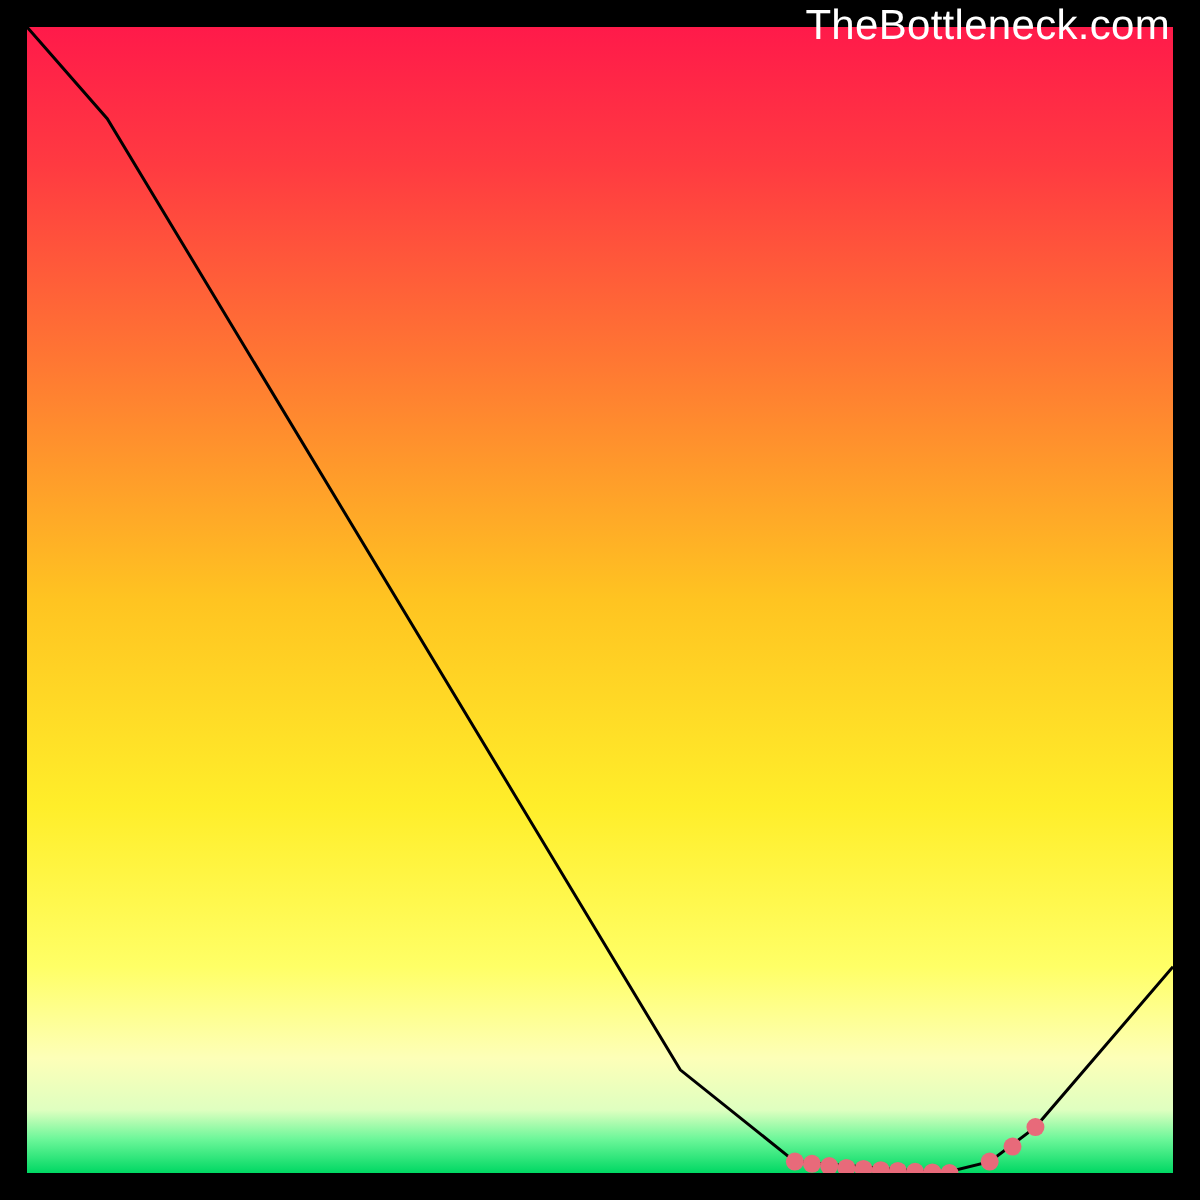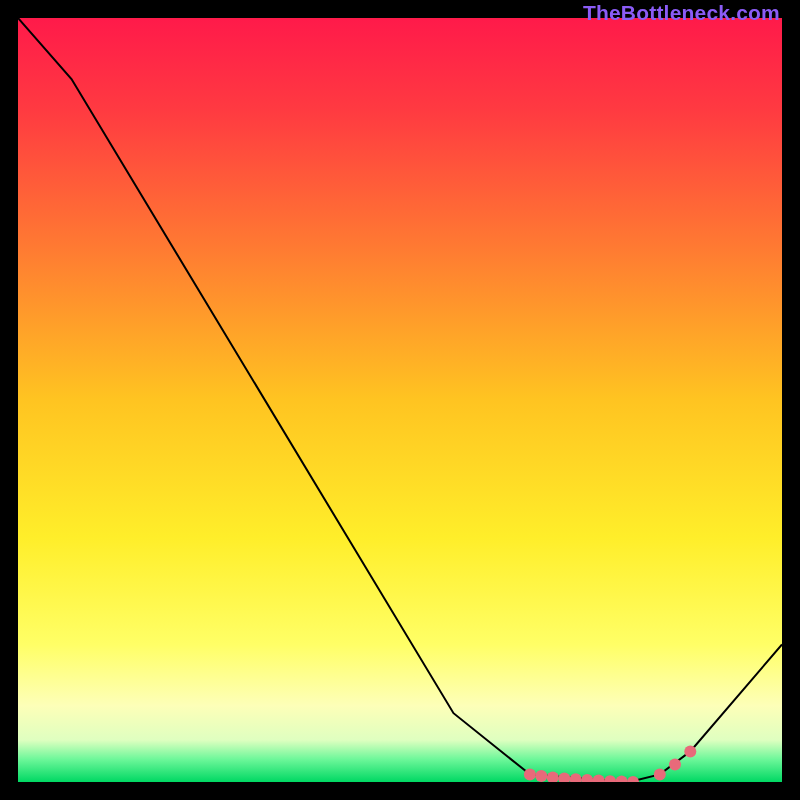--- a/index.html
+++ b/index.html
@@ -24,23 +24,23 @@
     position: absolute;
     left: 0;
     top: 0;
     width: 764px;
     height: 764px;
   }
   .watermark {
     position: absolute;
     top: 1px;
     right: 20px;
-    color: #8b5cf6;
-    font-size: 21px;
-    font-weight: 700;
+    color: #ffffff;
+    font-size: 28px;
+    font-weight: 400;
     letter-spacing: 0.2px;
   }
 </style>
 </head>
 <body>
 
 <div class="frame">
   <svg class="plot" viewBox="0 0 764 764">
     <defs>
       <linearGradient id="bg-grad" x1="0" y1="0" x2="0" y2="1">

